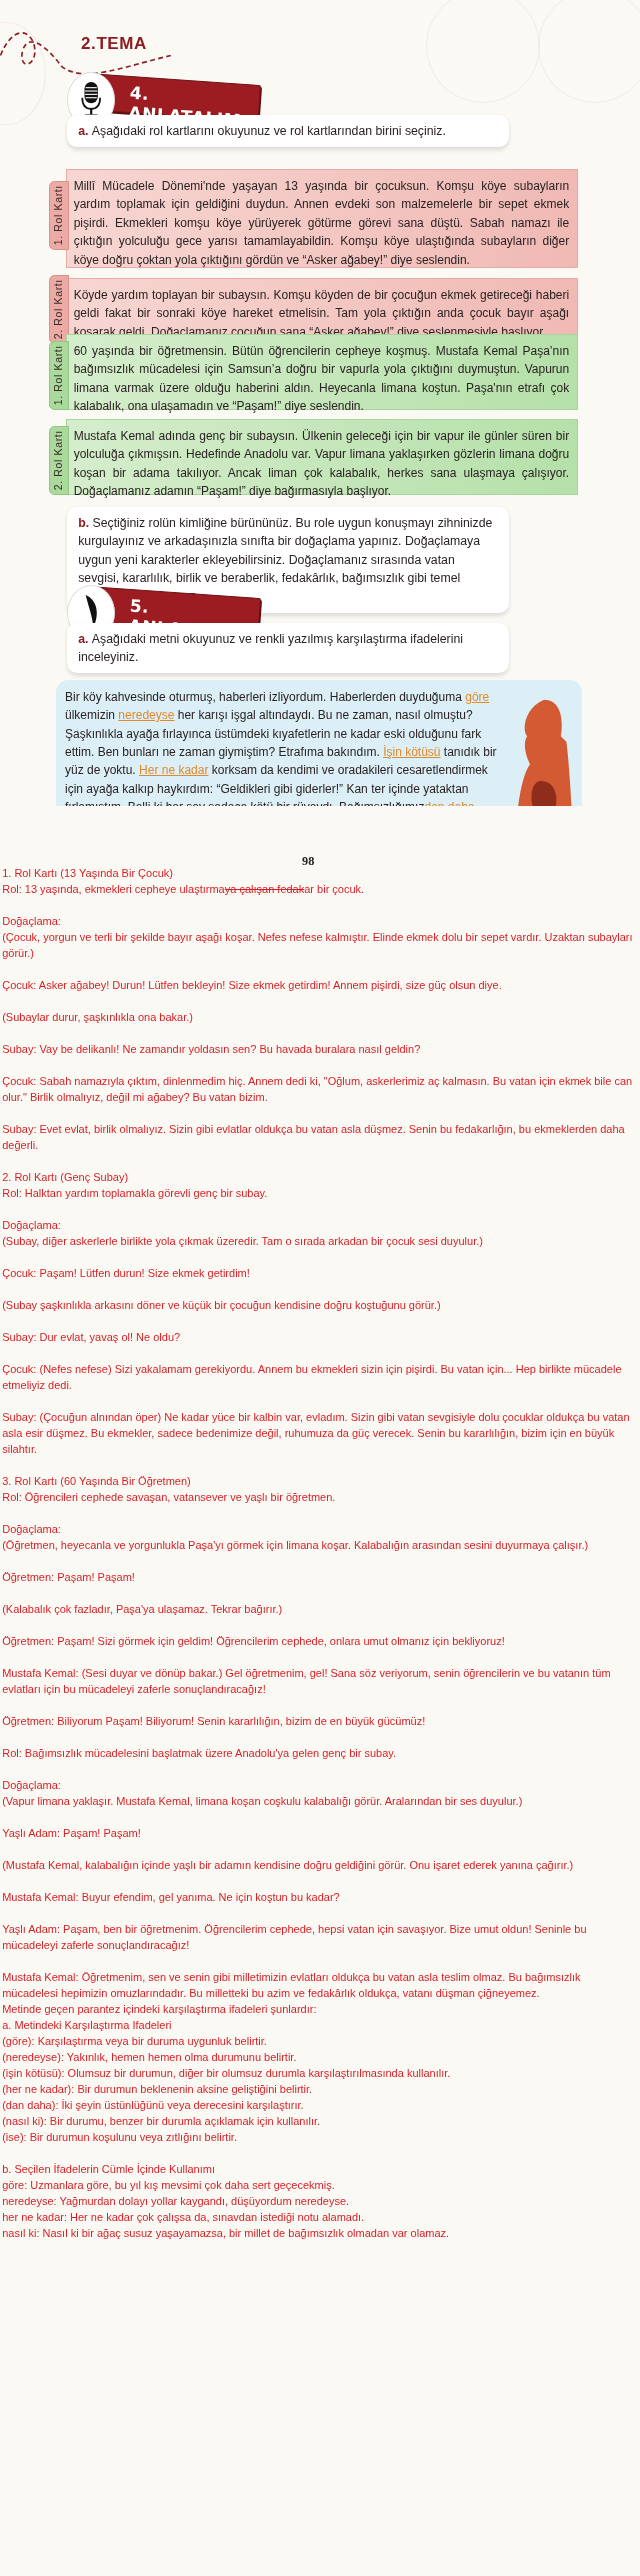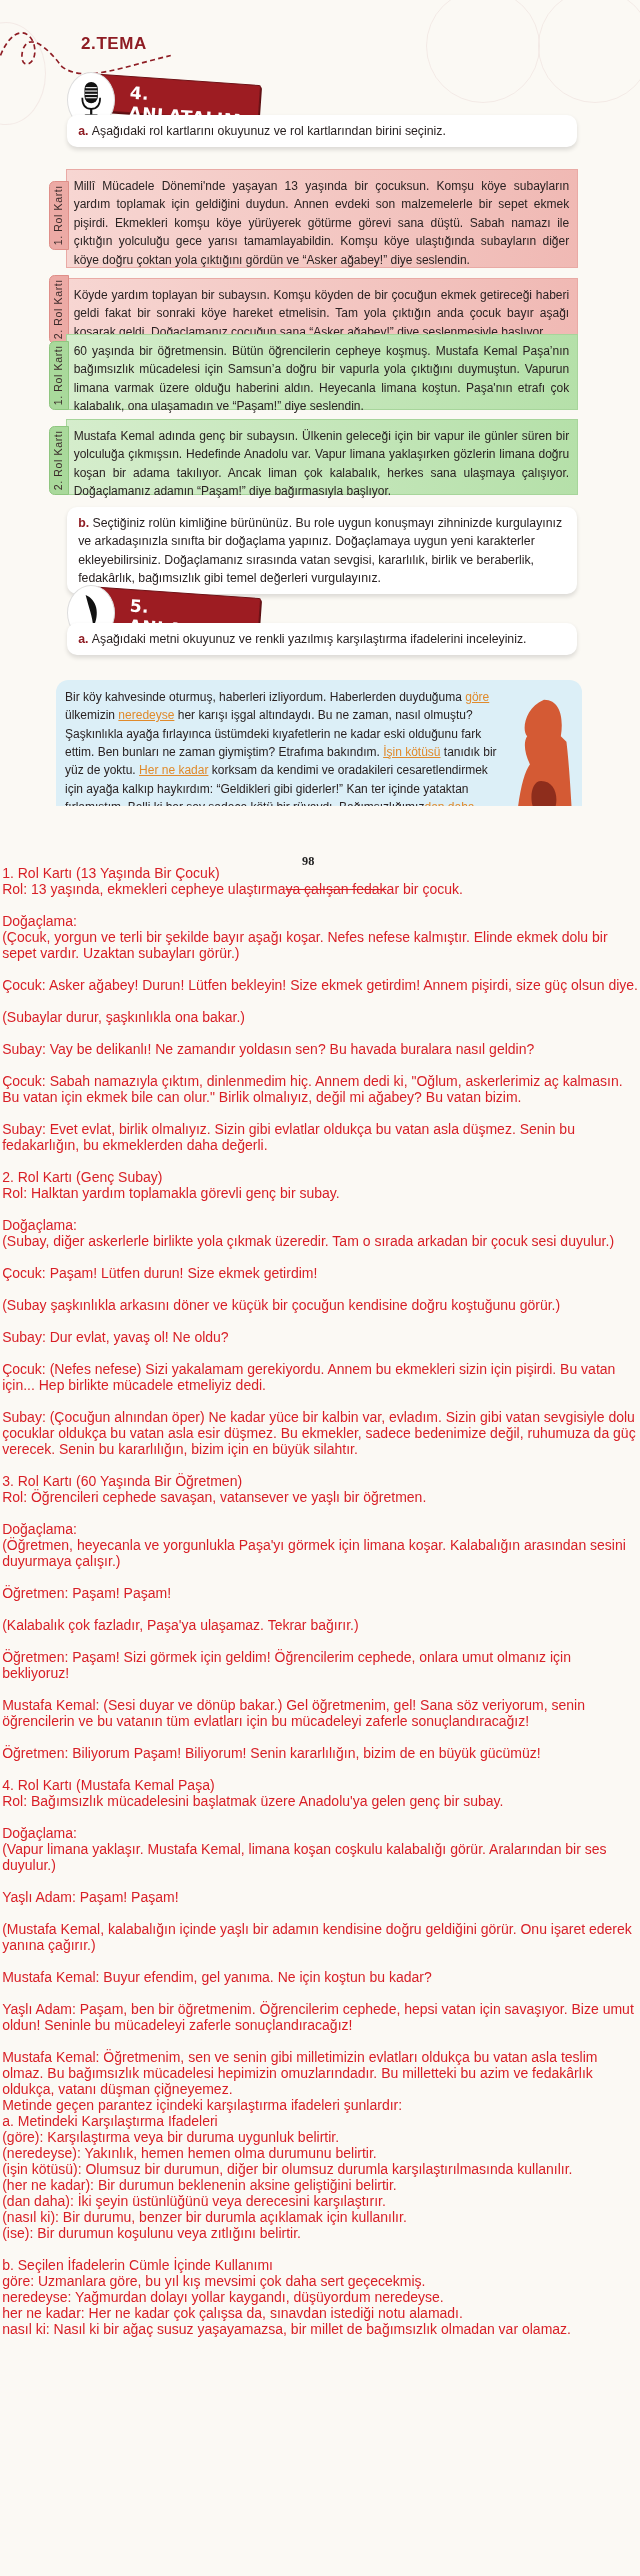--- a/index.html
+++ b/index.html
@@ -5,34 +5,34 @@
   html, body { margin:0; padding:0; }
   body { width:641px; min-height:2576px; background:#fbf9f4; font-family:"Liberation Sans", sans-serif; position:relative; overflow-x:hidden; }
   .page { position:relative; width:641px; height:806px; background:#fbf9f4; overflow:hidden; }
   .bg-deco { position:absolute; border:1.7px solid #f1e6e2; border-radius:50%; opacity:.8; }
   .tema { position:absolute; left:81px; top:34px; color:#8e1c23; font-weight:bold; font-size:17px; letter-spacing:0.6px; font-family:Liberation Sans, sans-serif; }
   .tema-dash { position:absolute; left:0; top:22.4px; width:174px; height:67px; }
   .section-banner { position:absolute; width:190px; height:46px; }
   .banner-bar { position:absolute; left:17px; top:6.7px; width:174px; height:35px; background:#9d1c22; border:1.1px solid #6e1317; transform:rotate(4deg); border-radius:2.2px; box-shadow:1.1px 1.7px 0 #5c0f12; }
   .banner-label { position:absolute; left:62px; top:14.6px; color:#fff; font-weight:bold; font-size:17px; letter-spacing:0.6px; transform:rotate(4deg); font-family:"DejaVu Sans", sans-serif; }
   .banner-circle { position:absolute; left:0; top:0; width:46px; height:54px; background:#fff; border-radius:50%; border:1.1px solid #ddd; display:flex; align-items:center; justify-content:center; }
-  .instr { position:absolute; left:67px; width:510px; background:#fff; border-radius:10px; box-shadow:0 2.8px 4.5px rgba(0,0,0,.12); padding:6.7px 11.2px; box-sizing:border-box; font-size:12.3px; color:#2a2222; line-height:1.5; }
+  .instr { position:absolute; left:67px; width:442px; background:#fff; border-radius:10px; box-shadow:0 2.8px 4.5px rgba(0,0,0,.12); padding:6.7px 11.2px; box-sizing:border-box; font-size:12.3px; color:#2a2222; line-height:1.5; }
   .instr .letter { color:#8e1c23; font-weight:bold; margin-right:3.4px; }
   .card { position:absolute; left:66px; width:512px; box-sizing:border-box; padding:6.7px 7.8px 6.7px 6.7px; font-size:12px; line-height:1.55; color:#2a2222; text-align:justify; }
   .card.pink { background:linear-gradient(90deg,#f7d6d2 0%,#f0b9b4 100%); border:0.6px solid #e9aaa5; }
   .card.green { background:linear-gradient(90deg,#d5edcc 0%,#b5e0a9 100%); border:0.6px solid #a7d59b; }
   .card-tab { position:absolute; left:-18.5px; width:18px; height:134px; border-radius:5.6px 0 0 5.6px; display:flex; align-items:center; justify-content:center; }
   .card.pink .card-tab { background:#ecaaa5; border:0.6px solid #df8f89; }
   .card.green .card-tab { background:#a9d99b; border:0.6px solid #8fc680; }
   .card-tab span { transform:rotate(-90deg); white-space:nowrap; font-size:10.6px; color:#3a2a2a; letter-spacing:0.6px; }
   .story { position:absolute; left:56px; top:680px; width:526px; background:#dceff7; border-radius:12.3px; padding:7.8px 84px 7.8px 9px; box-sizing:border-box; font-size:12px; line-height:1.53; color:#2a2222; }
   .story .hl { color:#e08a2b;text-decoration:underline; }
   .silhouette { position:absolute; right:6.7px; top:17px; width:62px; height:157px; }
   .page-no { position:absolute; left:302px; top:854px; font-family:"Liberation Serif", serif; font-weight:bold; font-size:12.3px; color:#222; }
-  .answers { position:absolute; left:2.2px; top:865px; width:636px; color:#d81f26; font-family:"Liberation Sans", sans-serif; font-size:14px; line-height:16px; }
+  .answers { position:absolute; left:2.2px; top:865px; width:636px; color:#d81f26; font-family:"Liberation Sans", sans-serif; font-size:11px; line-height:16px; }
   .answers p { margin:0; white-space:normal; }
   .answers .gap { height:16px; }
   .strike { text-decoration:line-through; }
 </style>
 </head>
 <body>
 
 <div class="page">
   <div class="bg-deco" style="left:426px;top:-11.2px;width:112px;height:112px;"></div>
   <div class="bg-deco" style="left:538px;top:-11.2px;width:112px;height:112px;"></div>
@@ -166,21 +166,20 @@
       <p>Öğretmen: Paşam! Paşam!</p>
       <div class="gap"></div>
       <p>(Kalabalık çok fazladır, Paşa'ya ulaşamaz. Tekrar bağırır.)</p>
       <div class="gap"></div>
       <p>Öğretmen: Paşam! Sizi görmek için geldim! Öğrencilerim cephede, onlara umut olmanız için bekliyoruz!</p>
       <div class="gap"></div>
       <p>Mustafa Kemal: (Sesi duyar ve dönüp bakar.) Gel öğretmenim, gel! Sana söz veriyorum, senin öğrencilerin ve bu vatanın tüm evlatları için bu mücadeleyi zaferle sonuçlandıracağız!</p>
       <div class="gap"></div>
       <p>Öğretmen: Biliyorum Paşam! Biliyorum! Senin kararlılığın, bizim de en büyük gücümüz!</p>
       <div class="gap"></div>
-      <p>4. Rol Kartı (Mustafa Kemal Paşa)</p>
       <p>Rol: Bağımsızlık mücadelesini başlatmak üzere Anadolu'ya gelen genç bir subay.</p>
       <div class="gap"></div>
       <p>Doğaçlama:</p>
       <p>(Vapur limana yaklaşır. Mustafa Kemal, limana koşan coşkulu kalabalığı görür. Aralarından bir ses duyulur.)</p>
       <div class="gap"></div>
       <p>Yaşlı Adam: Paşam! Paşam!</p>
       <div class="gap"></div>
       <p>(Mustafa Kemal, kalabalığın içinde yaşlı bir adamın kendisine doğru geldiğini görür. Onu işaret ederek yanına çağırır.)</p>
       <div class="gap"></div>
       <p>Mustafa Kemal: Buyur efendim, gel yanıma. Ne için koştun bu kadar?</p>

